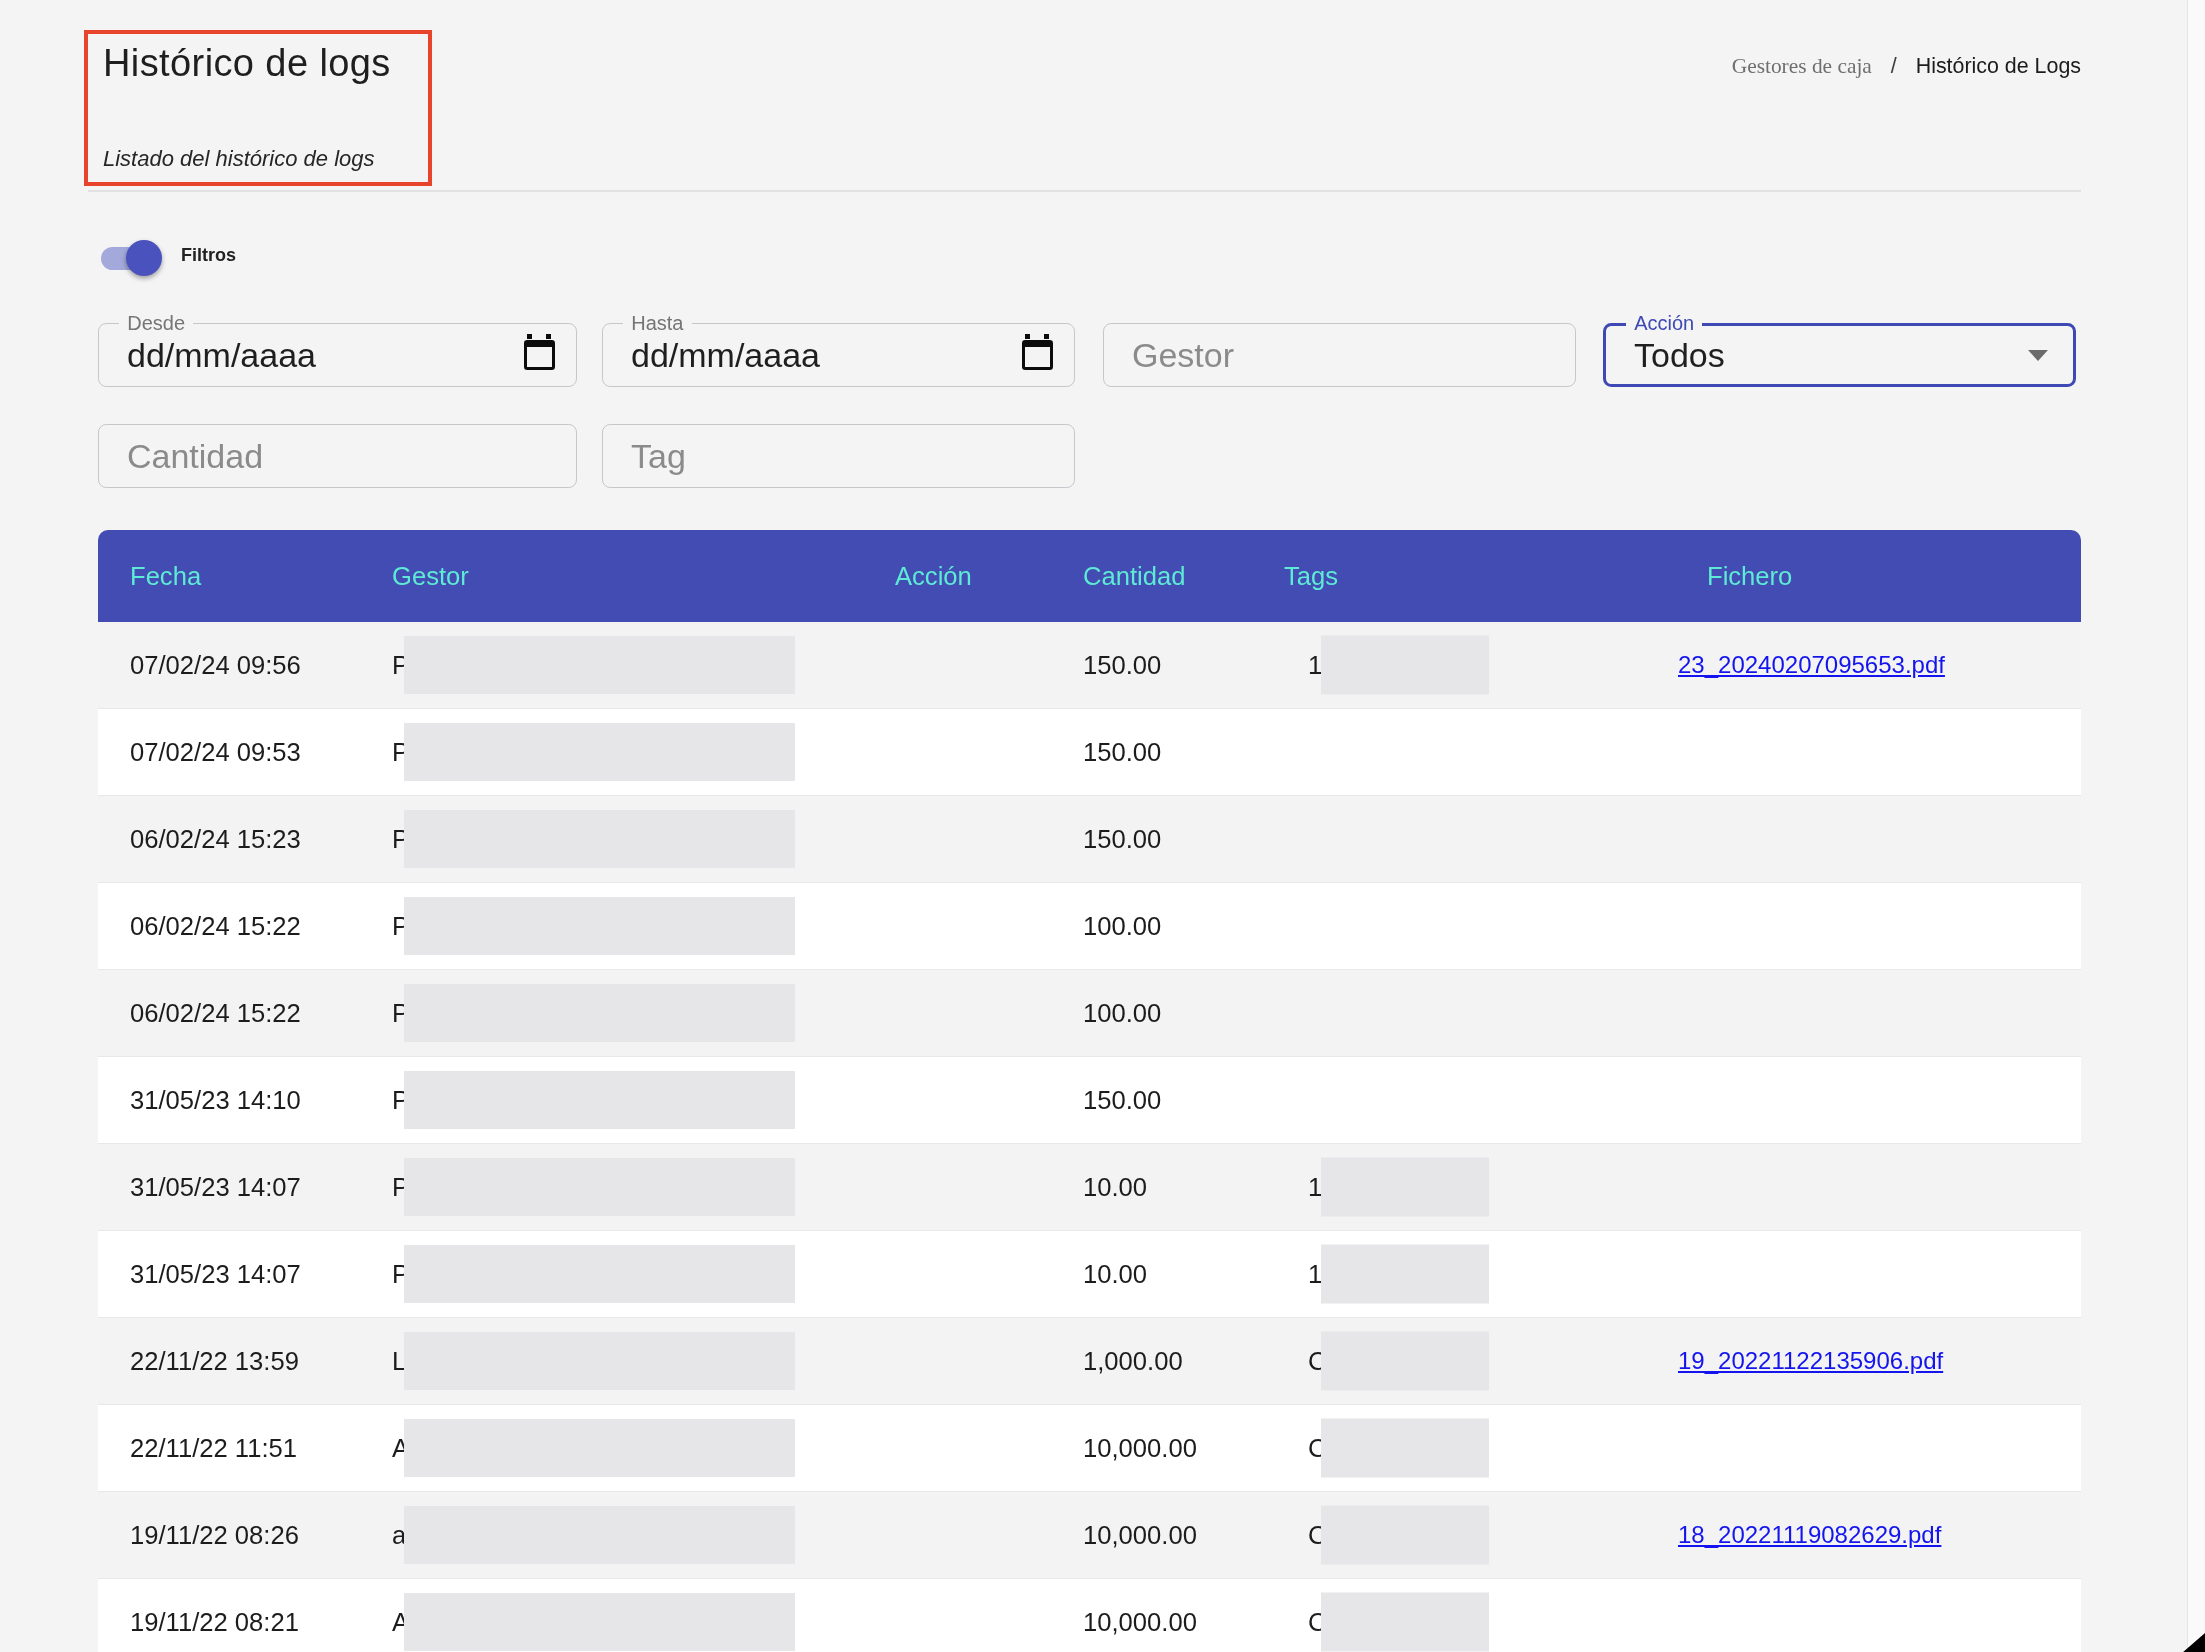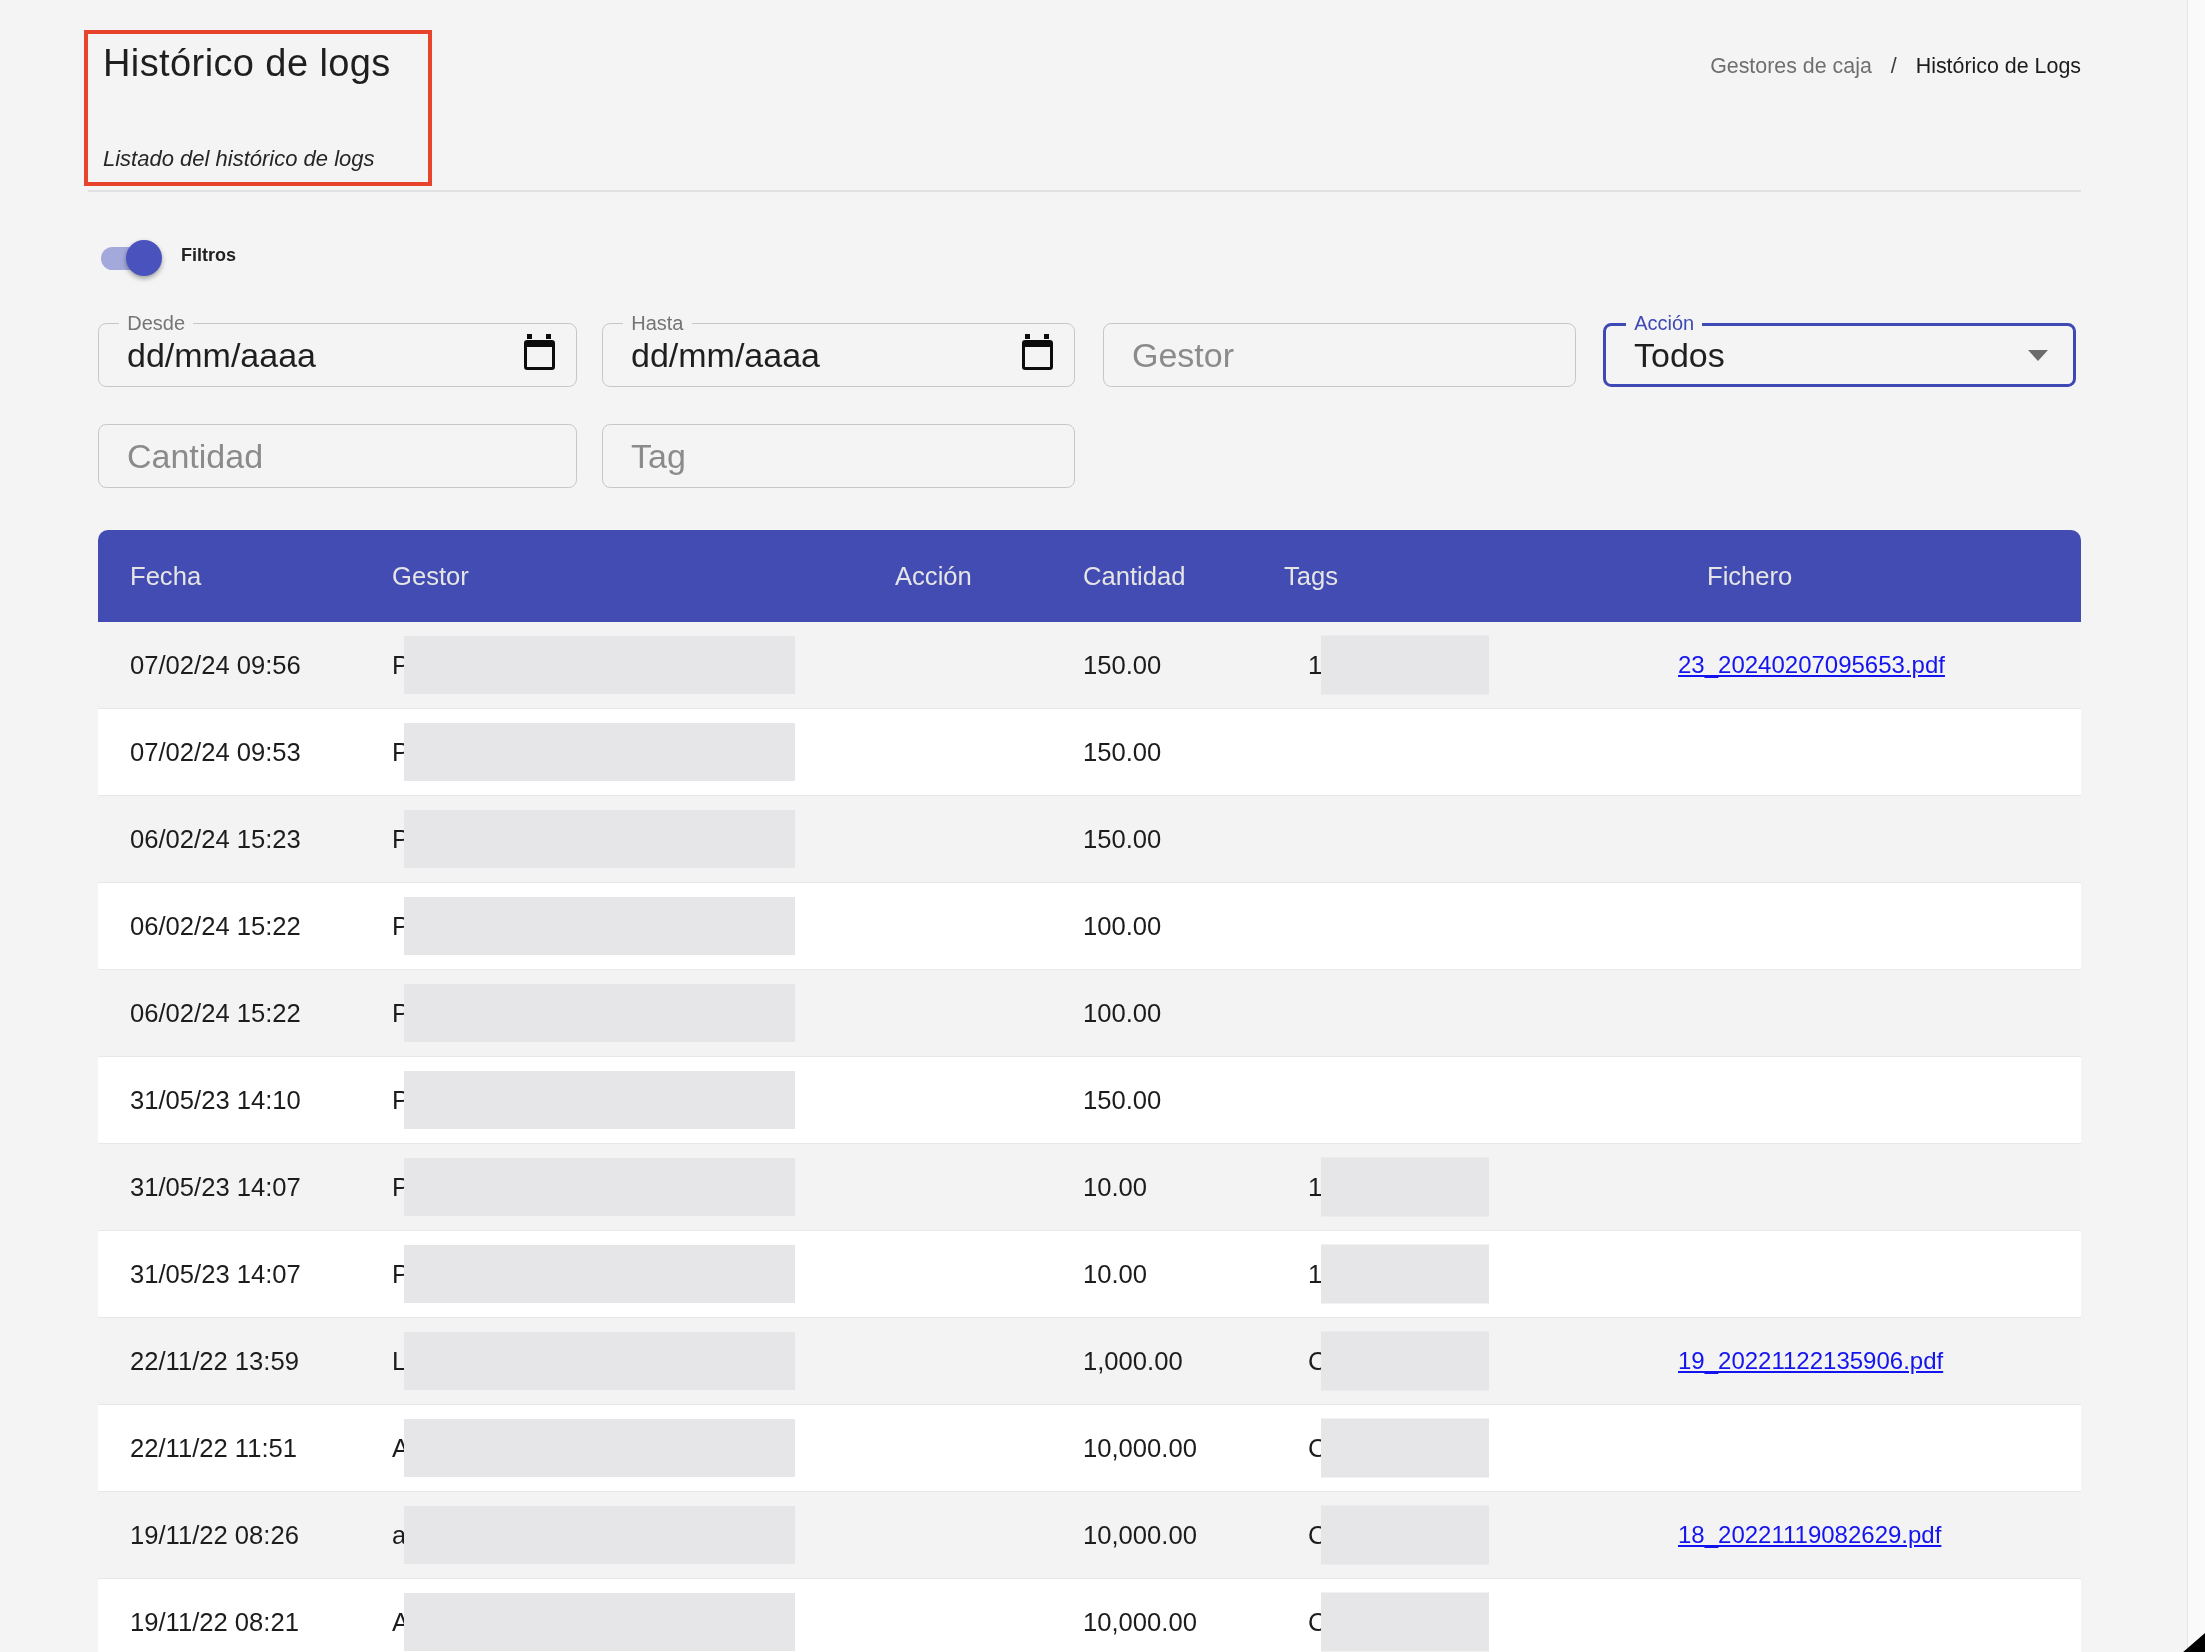--- a/index.html
+++ b/index.html
@@ -7,21 +7,21 @@
     width:2205px;height:1653px;position:relative;overflow:hidden;
     background:#f4f4f5;
     font-family:"Liberation Sans", sans-serif;
     color:#1f1f1f;
   }
   
   .annot-box{position:absolute;left:84px;top:30px;width:340px;height:148px;border:4.1px solid #e8432c;}
   .page-title{position:absolute;left:15px;top:8.2px;margin:0;font-size:38px;font-weight:500;color:#1f1f1f;letter-spacing:0.4px;white-space:nowrap;}
   .page-subtitle{position:absolute;left:15px;bottom:10px;font-size:22px;color:#262626;white-space:nowrap;font-style:italic;}
   .breadcrumb{position:absolute;top:54px;right:124px;font-size:21.4px;white-space:nowrap;}
-  .breadcrumb .parent{color:#6f6f6f;}
+  .breadcrumb .parent{color:#6f6f6f;font-family:Liberation Serif, serif;}
   .breadcrumb .sep{color:#3a3a3a;margin:0 13px;}
   .breadcrumb .current{color:#1c1c1c;}
   .header-divider{position:absolute;left:88px;top:190px;width:1993px;height:1.6px;background:#e2e2e4;}
   
   .switch{position:absolute;left:101px;top:247px;width:54px;height:23px;border-radius:11.5px;background:#a3a9da;cursor:pointer;}
   .switch .thumb{position:absolute;right:-6.6px;top:-6.6px;width:36px;height:36px;border-radius:50%;background:#4a53bd;box-shadow:0 2.5px 5px rgba(0,0,0,.35);}
   .toggle-label{position:absolute;left:181px;top:245px;font-size:18px;font-weight:700;color:#222;}
   .field{position:absolute;height:64px;border:1.6px solid #c7c7cb;border-radius:8.2px;box-sizing:border-box;background:transparent;}
   .field .flabel{position:absolute;top:-12.4px;left:20px;padding:0 8.2px;background:#f4f4f5;font-size:20px;color:#757575;white-space:nowrap;}
   .field .fvalue{position:absolute;left:28px;top:50%;transform:translateY(-50%);font-size:34px;color:#1f1f1f;white-space:nowrap;}
@@ -34,21 +34,21 @@
   .f-cantidad{left:98px;top:424px;width:479px;}
   .f-tag{left:602px;top:424px;width:473px;}
   .cal-icon{position:absolute;right:21.4px;top:50%;transform:translateY(-50%);width:25px;height:20px;border:3.3px solid #0c0c0c;border-top-width:7.4px;border-radius:3.3px;}
   .cal-icon::before,.cal-icon::after{content:"";position:absolute;top:-13px;width:5px;height:5px;background:#0c0c0c;}
   .cal-icon::before{left:0.8px;}
   .cal-icon::after{right:0.8px;}
   .caret-icon{position:absolute;right:25px;top:50%;margin-top:-5px;width:0;height:0;border-left:10px solid transparent;border-right:10px solid transparent;border-top:11.5px solid #6b6b6b;}
   
   .logs-table{position:absolute;left:98px;top:530px;width:1983px;}
   .thead{position:relative;height:92px;background:#424cb3;border-radius:10px 10px 0 0;}
-  .thead span{position:absolute;top:50%;transform:translateY(-50%);color:#e5e5e5;font-size:25.6px;white-space:nowrap;}
+  .thead span{position:absolute;top:50%;transform:translateY(-50%);color:#5eead4;font-size:25.6px;white-space:nowrap;}
   .h-0{left:32px;} .h-1{left:294px;} .h-2{left:797px;} .h-3{left:985px;} .h-4{left:1186px;} .h-5{left:1580px;margin-left:29px;}
   .trow{position:relative;height:87px;border-bottom:1.6px solid #e8e8ea;box-sizing:border-box;background:#ffffff;}
   .trow:nth-child(odd){background:#f3f3f4;}
   .trow span,.trow a{position:absolute;top:50%;transform:translateY(-50%);font-size:25.6px;color:#1c1c1c;white-space:nowrap;}
   .c-fecha{left:32px;}
   .c-gestor{left:294px;}
   .redact{position:absolute;background:#e6e6e8;}
   .redact-gestor{left:306px;top:14px;width:391px;height:58px;}
   .c-cantidad{left:985px;}
   .c-tagprefix{left:1210px;}

